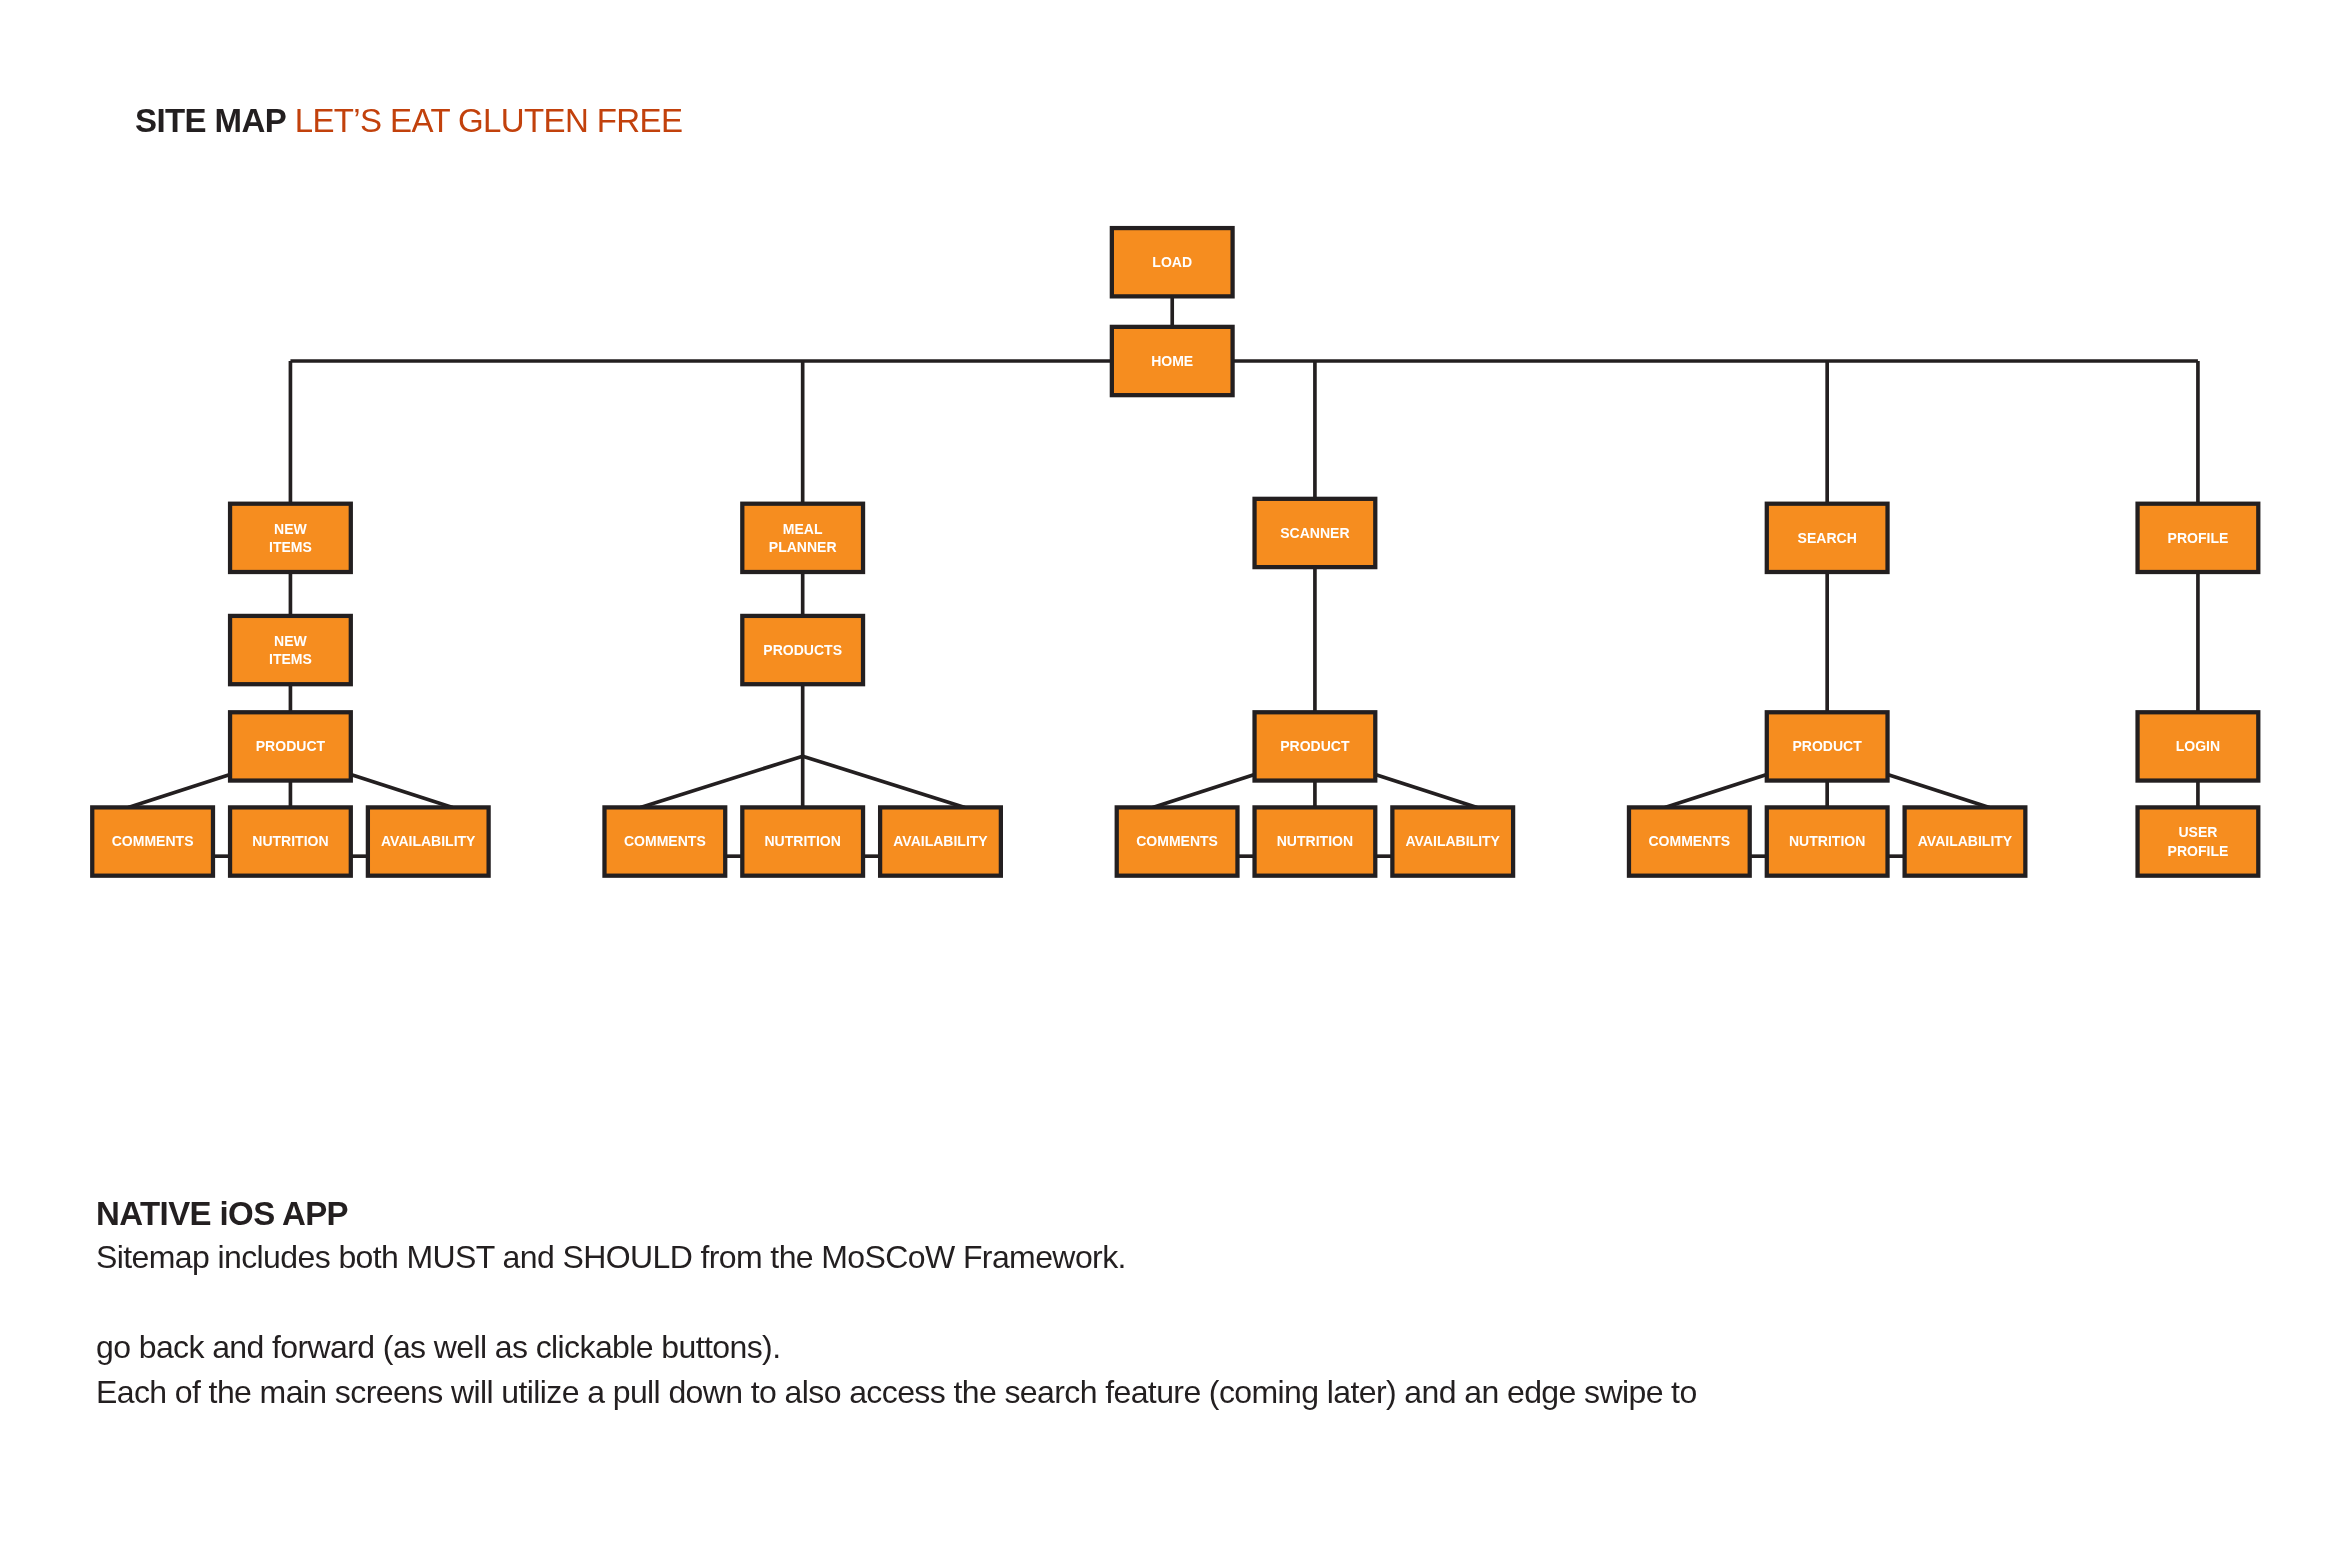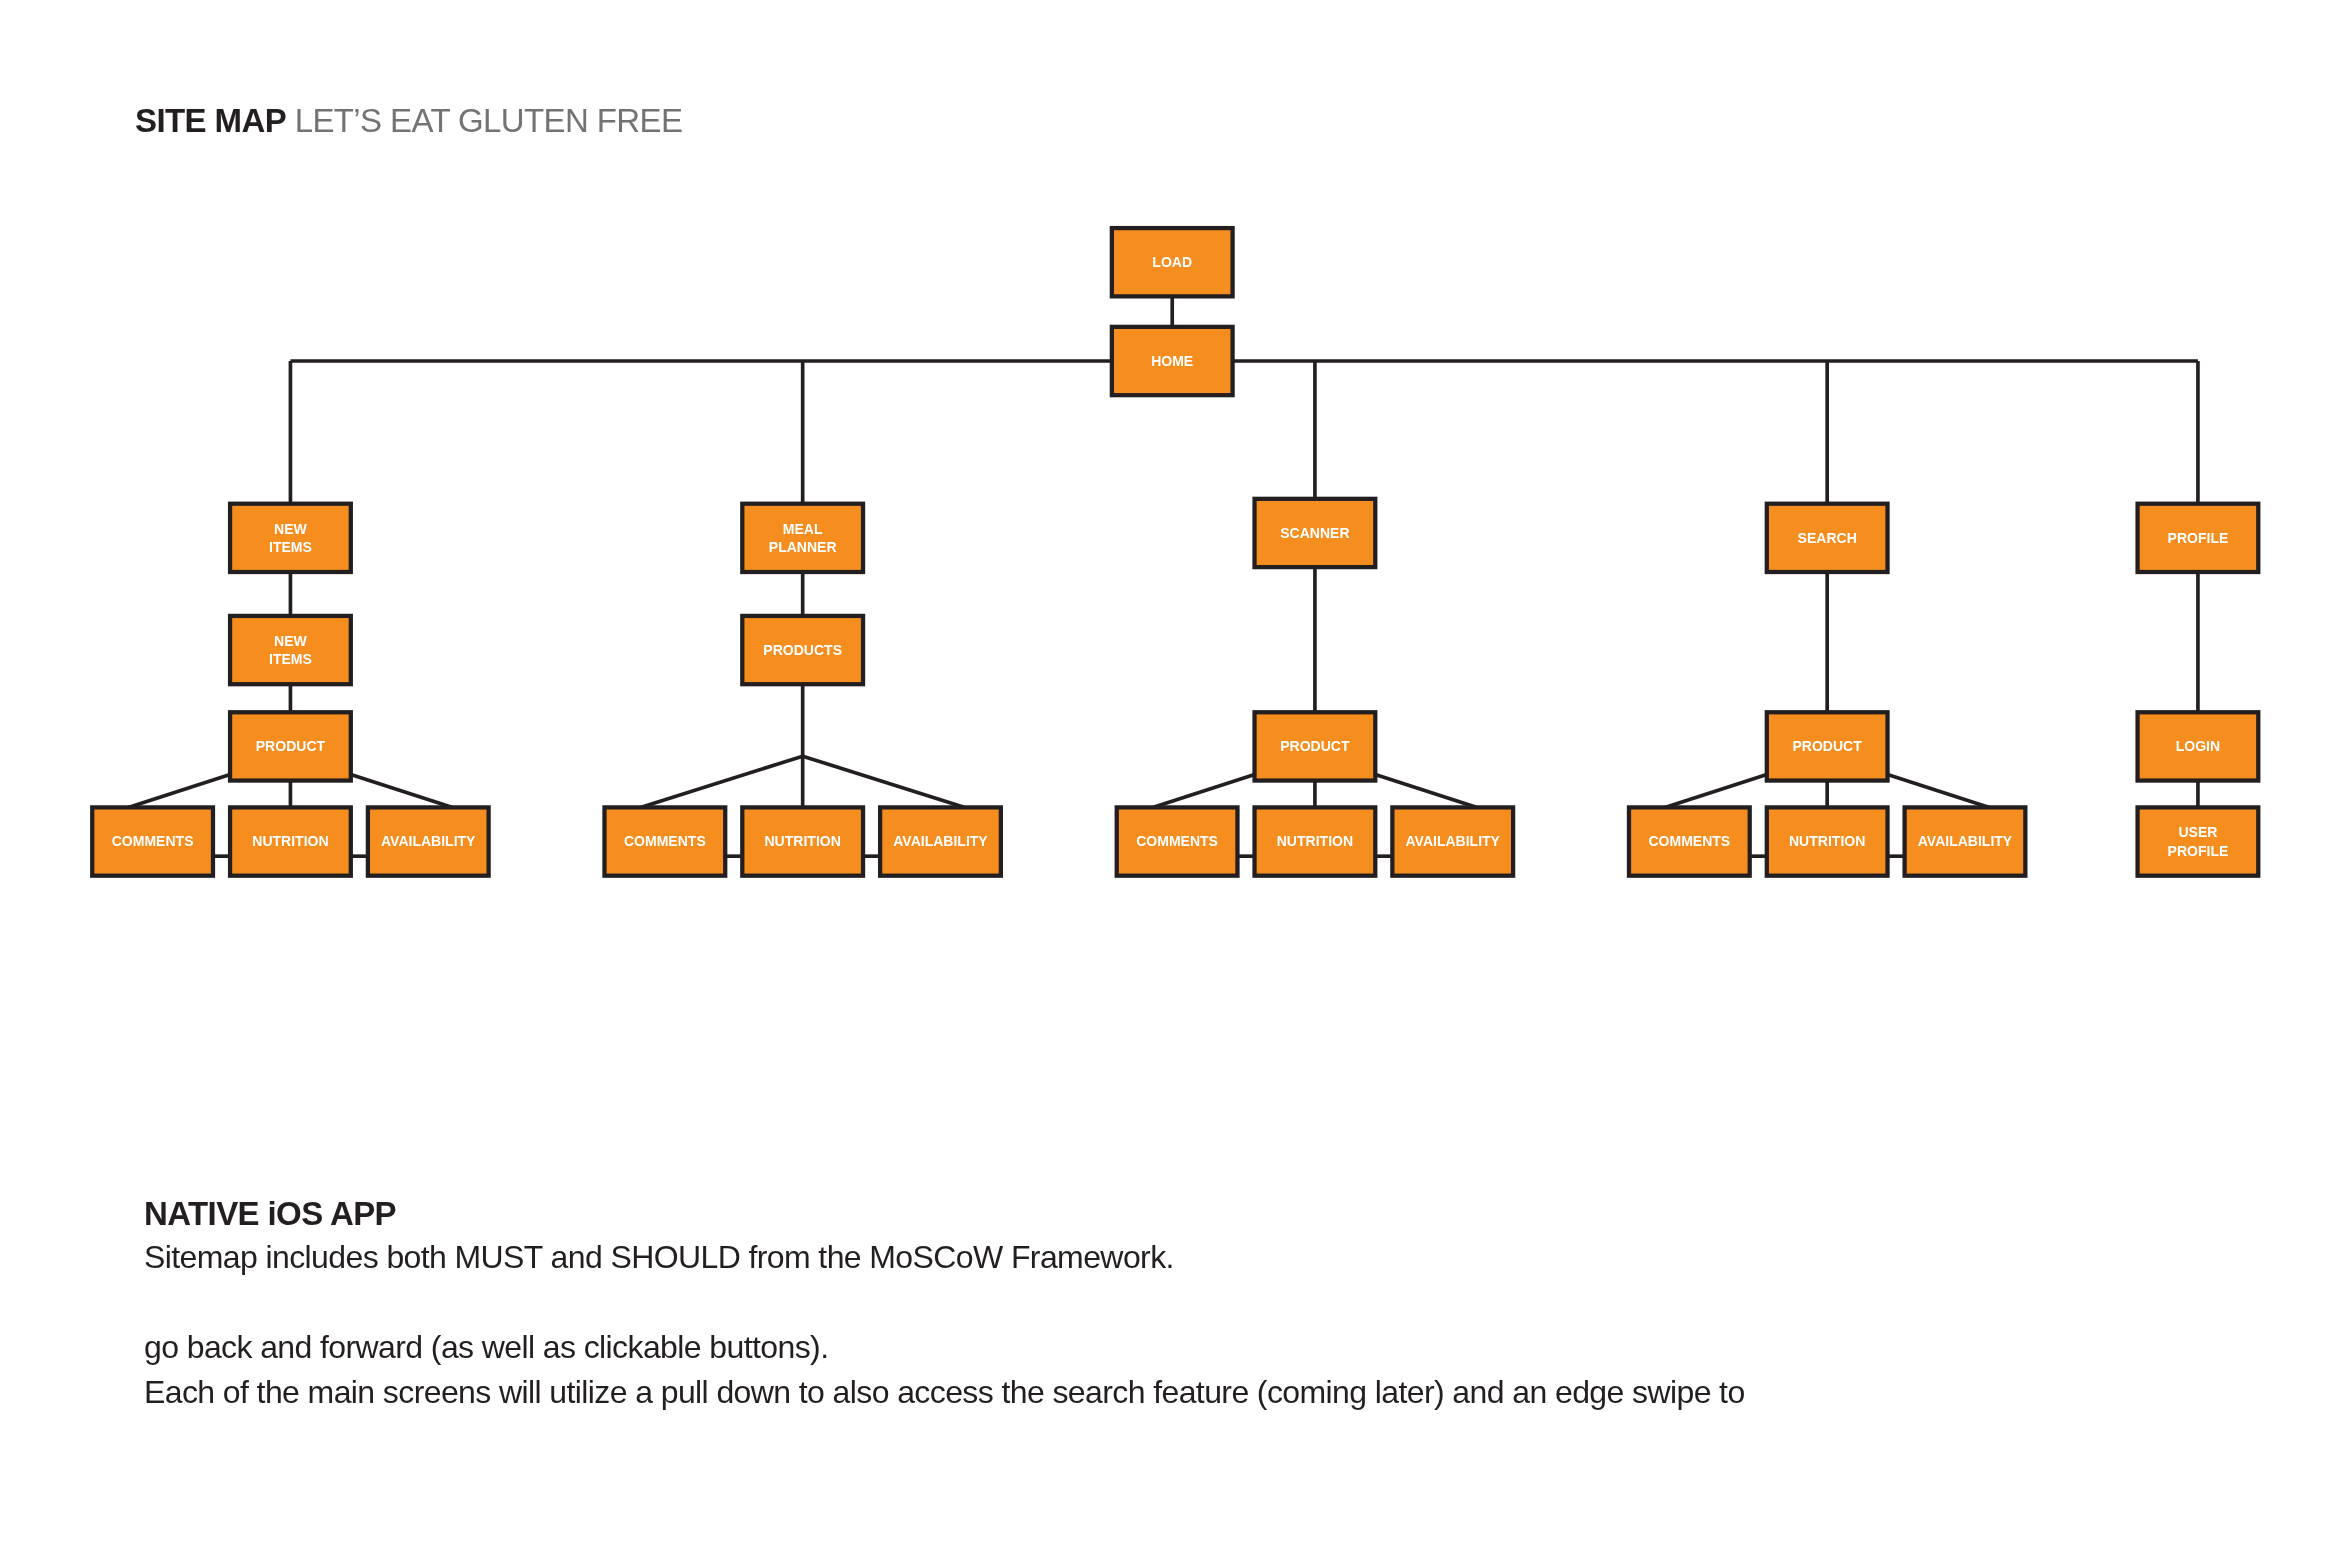--- a/index.html
+++ b/index.html
@@ -1,28 +1,28 @@
 <!DOCTYPE html>
 <html style="font-size:9.8px"><head>
   <meta charset="utf-8">
   <style>
     html, body { margin: 0; padding: 0; background: #ffffff; }
     body { width: 2342px; height: 1566px; position: relative; overflow: hidden;
            font-family: "Liberation Sans", "DejaVu Sans", sans-serif; }
     .title { position: absolute; left: 95px; top: 102px; font-size: 33px; white-space: nowrap;
              font-family: "Liberation Sans", sans-serif; letter-spacing: -0.6px; }
     .title .strong { font-weight: bold; color: #231f20; margin-left: 40px; }
-    .title .accent { color: #737373; }
+    .title .accent { color: #c2410c; }
     svg#diagram { position: absolute; left: 0; top: 0; }
     .node rect { fill: #f68d1f; stroke: #231f20; stroke-width: 7; }
     .node text { fill: #ffffff; font-family: "Liberation Sans", sans-serif; font-weight: bold;
                  font-size: 23px; text-anchor: middle; }
     .edge { stroke: #231f20; stroke-width: 6; fill: none; }
     .notes { position: absolute; left: 96px; top: 1192px; width: 2013px; color: #231f20;
-             font-family: "Liberation Sans", sans-serif; margin-left: 48px; }
+             font-family: "Liberation Sans", sans-serif; }
     .notes .heading { font-weight: bold; font-size: 33px; line-height: 43px; letter-spacing: -0.6px; }
     .notes .p { font-size: 32px; line-height: 45px; letter-spacing: -0.6px; }
     .notes .gap { height: 45px; }
   </style>
 </head>
 <body>
 
 <div class="title">
   <span class="strong">SITE MAP</span>
   <span class="accent">LET’S EAT GLUTEN FREE</span>

